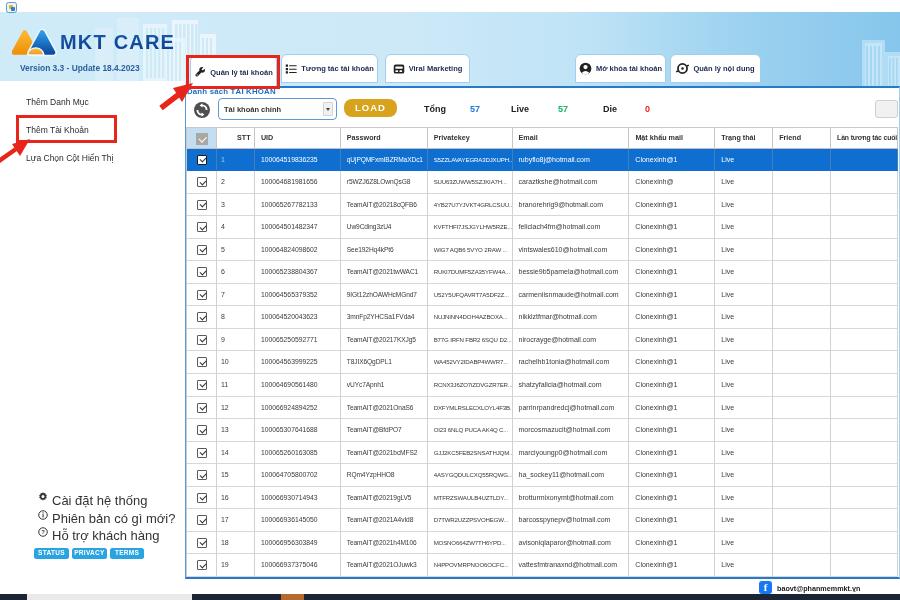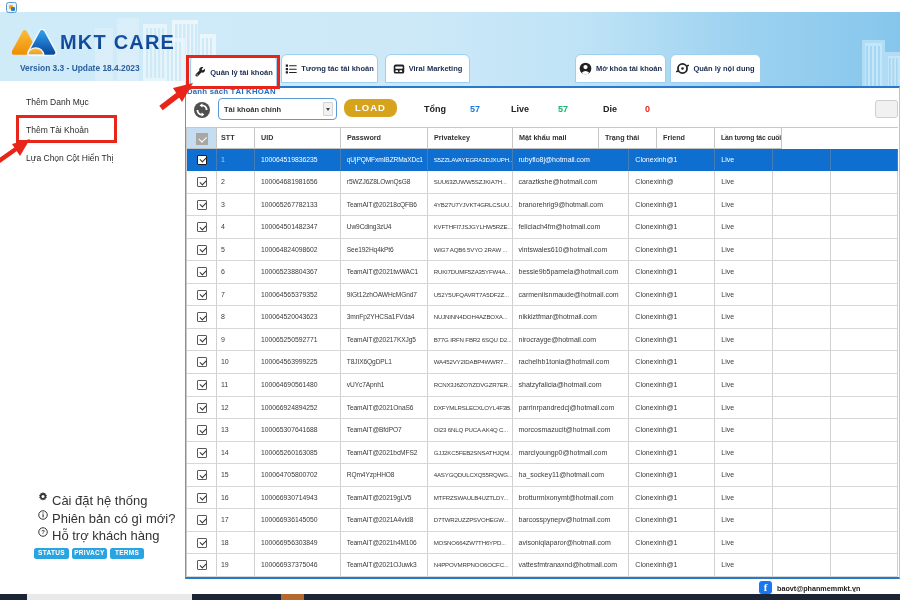--- a/index.html
+++ b/index.html
@@ -42,21 +42,21 @@
 #dropdown .btn:after{content:"";position:absolute;left:2px;top:5px;border-left:2.5px solid transparent;border-right:2.5px solid transparent;border-top:3.5px solid #444}
 #loadbtn{position:absolute;left:344px;top:99px;width:53px;height:17.5px;background:#d7a31d;border-radius:8px;
  color:#fff;font-size:9.5px;font-weight:bold;text-align:center;line-height:17.5px;letter-spacing:1px}
 .statlab{position:absolute;top:104px;font-size:9px;font-weight:bold;color:#222}
 .statval{position:absolute;top:104px;font-size:9px;font-weight:bold}
 #searchbox{position:absolute;left:875px;top:100px;width:23px;height:18px;background:#f1f1f1;border:1px solid #cfcfcf;border-radius:3px}
 
 #table{position:absolute;left:186px;top:127px;width:712px}
 #thead{display:flex;height:21.5px;border-top:1px solid #c9c9c9;border-left:1px solid #c9c9c9;background:#fff}
 .hc{font-size:7.2px;font-weight:bold;color:#333;line-height:20.5px;padding-left:6px;border-right:1px solid #c6c6c6;border-bottom:1px solid #c0c0c0;overflow:hidden;white-space:nowrap}
-.hc:nth-child(2){padding-left:4px}
+.hc:nth-child(2){padding-left:20px}
 .cbh{background:#c5ddf1;position:relative;padding:0}
 .hchk{position:absolute;left:9px;top:5px;width:12px;height:12px;background:#a9a7a4}
 .hchk:after{content:"";position:absolute;left:2.5px;top:2.5px;width:6px;height:3.5px;border-left:1.6px solid #fff;border-bottom:1.6px solid #fff;transform:rotate(-45deg)}
 .tr{display:flex;height:22.55px;border-left:1px solid #c9c9c9;background:#fff}
 .c{font-size:7px;color:#3a3a3a;line-height:22.55px;padding-left:6px;border-right:1px solid rgba(145,145,145,.42);border-bottom:1px solid #d7d7d7;overflow:hidden;white-space:nowrap}
 .c:nth-child(2){padding-left:4px}
 .tr.sel{background:#0e6fd1}
 .tr.sel .c{color:#fff;border-bottom-color:#0e6fd1}
 .tr.sel .c:nth-child(2){color:#a8cdf0}
 .c.uid{font-size:6.8px}.c.pw{font-size:6.6px;letter-spacing:-.1px}.c.pk{font-size:6.1px;letter-spacing:-.15px}
@@ -231,20 +231,21 @@
 
   <div id="table">
     <div id="thead">
         <div class="hc cbh" style="width:30px">
           <span class="hchk"></span>
         </div>
         <div class="hc" style="width:38px">STT</div>
         <div class="hc" style="width:86px">UID</div>
         <div class="hc" style="width:87px">Password</div>
         <div class="hc" style="width:85px">Privatekey</div>
+        <div class="hc" style="width:117px">Email</div>
         <div class="hc" style="width:86px">Mật khẩu mail</div>
         <div class="hc" style="width:58px">Trạng thái</div>
         <div class="hc" style="width:58px">Friend</div>
         <div class="hc" style="width:67px">Lần tương tác cuối</div>
       </div>
 <div class="tr sel">
         <div class="c cb" style="width:30px">
           <span class="chk sel"></span>
         </div>
         <div class="c stt" style="width:38px">1</div>

